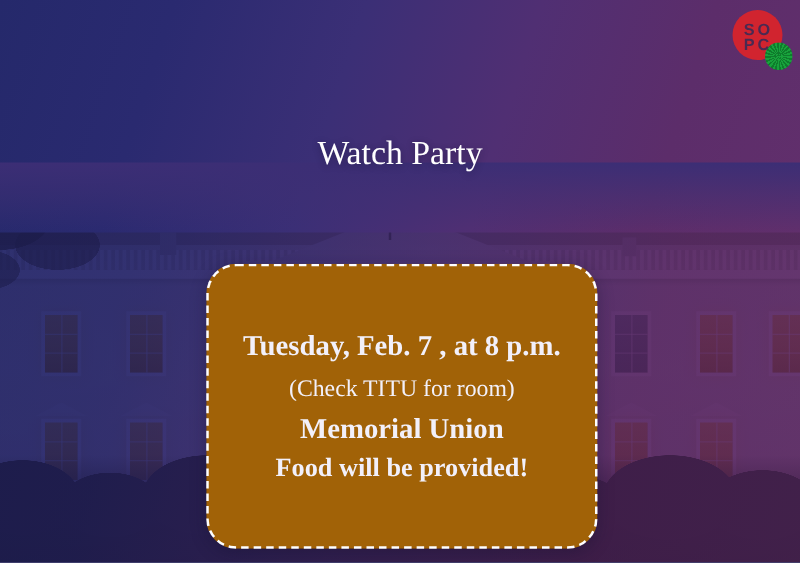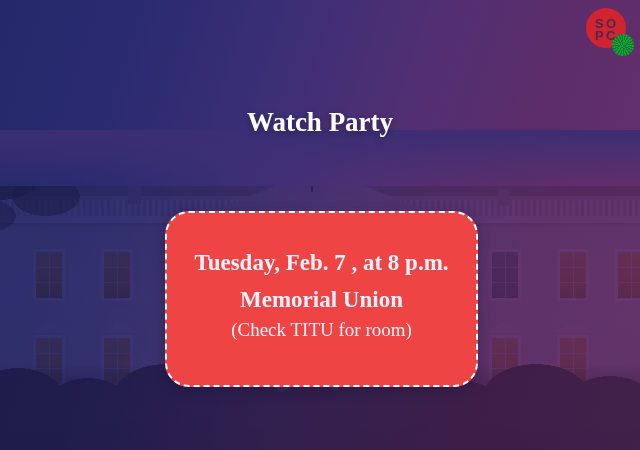--- a/index.html
+++ b/index.html
@@ -175,35 +175,35 @@
   .title{
     position:absolute;top:36px;left:0;right:0;
     text-align:center;
     font-size:44px;font-weight:700;color:#ffffff;
     letter-spacing:.2px;
     text-shadow:0 2px 6px rgba(25,20,55,.45);
   }
   .subtitle{
     position:absolute;top:107px;left:0;right:0;
     text-align:center;
-    font-size:27px;font-weight:700;color:#ffffff;
+    font-size:27px;font-weight:400;color:#ffffff;
     text-shadow:0 2px 6px rgba(25,20,55,.45);
   }
   .presenter{
     position:absolute;top:150px;left:0;right:0;
     text-align:center;
     font-size:21px;font-weight:700;color:#ffffff;
     text-shadow:0 2px 6px rgba(25,20,55,.45);
   }
 
   
   .detailsbox{
     position:absolute;
-    left:165px;top:211px;width:313px;height:176px;
-    background:#ef4444;
+    left:165px;top:211px;width:313px;height:228px;
+    background:#a16207;
     border:2px dashed #ffffff;
     border-radius:24px;
     box-shadow:0 3px 12px rgba(20,16,50,.35);
     display:flex;flex-direction:column;
     align-items:center;justify-content:center;
     padding:6px 10px;
   }
   .d-line{color:#f2f0fa;text-align:center;font-weight:700;line-height:1.16;}
   .d-when{font-size:23px;margin-bottom:10px;}
   .d-place{font-size:23px;margin-bottom:5px;}
@@ -312,22 +312,23 @@
   <div class="wash-a"></div>
   <div class="wash-b"></div>
   <div class="wash-top"></div>
 
   <div class="content">
 
     <div class="subtitle">Watch Party</div>
 
     <div class="detailsbox">
       <div class="d-line d-when">Tuesday, Feb. 7 , at 8 p.m.</div>
+      <div class="d-line d-note">(Check TITU for room)</div>
       <div class="d-line d-place">Memorial Union</div>
-      <div class="d-line d-note">(Check TITU for room)</div>
+      <div class="d-line d-food">Food will be provided!</div>
     </div>
 
     <div class="logo">
       <div class="redcircle"></div>
       <div class="greencircle"></div>
       <div class="lw l-s">S</div>
       <div class="lw l-o">O</div>
       <div class="lw l-p">P</div>
       <div class="lw l-c">C</div>
     </div>

